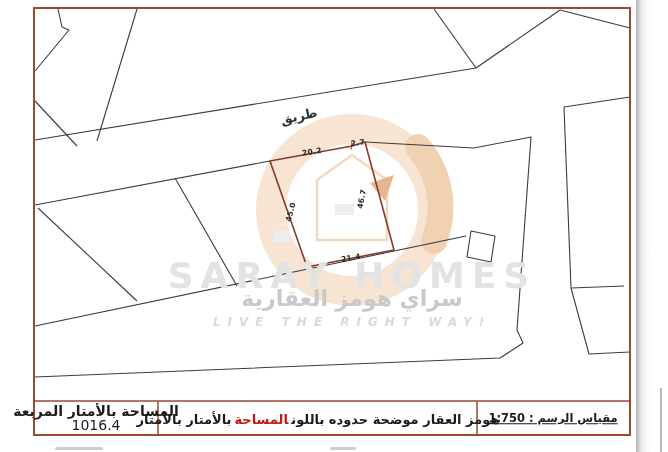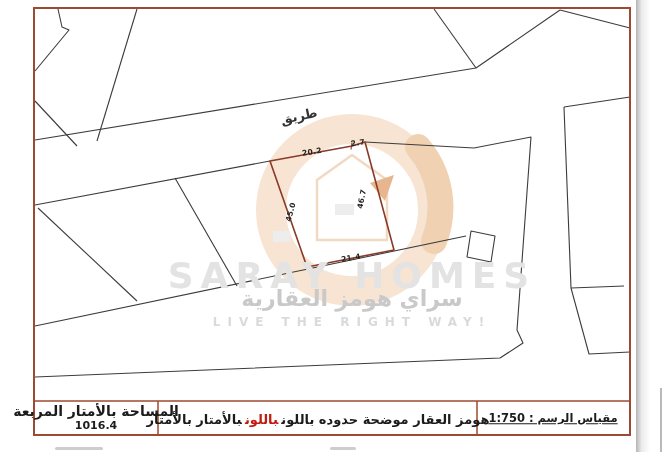--- a/index.html
+++ b/index.html
@@ -12,21 +12,21 @@
     position:absolute;transform:translate(-50%,-50%);
     white-space:nowrap;color:#2e2e2e;line-height:1;
   }
   .dim{font-size:7.5px;font-weight:bold;letter-spacing:.3px;color:#262626;}
   .road{font-size:13px;font-weight:bold;color:#333;}
   .wm-en{font-size:36px;font-weight:bold;letter-spacing:7px;color:#e3e3e3;}
   .wm-ar{font-size:22px;font-weight:bold;color:#c9c9c9;}
   .wm-tag{font-size:12px;font-weight:bold;letter-spacing:7px;color:#dadada;}
   .foot{font-weight:bold;color:#1c1c1c;}
   .foot-area-label{font-size:14px;}
-  .foot-area-value{font-size:11px;font-weight:bold;}
+  .foot-area-value{font-size:14px;font-weight:normal;}
   .foot-note{font-size:13px;direction:rtl;unicode-bidi:embed;}
   .foot-note .red{color:#c11b12;padding:0 3px;}
   .foot-scale{font-size:11.5px;direction:rtl;}
   
   .scan-band{
     position:absolute;top:0;left:636px;width:14px;height:452px;
     background:linear-gradient(to right, rgba(90,90,90,.45), rgba(120,120,120,.15) 40%, rgba(255,255,255,0));
   }
   .scan-line{position:absolute;left:660px;top:388px;width:2px;height:64px;background:#b9b9b9;}
   .smudge{position:absolute;height:3px;background:#cdcdcd;border-radius:2px;}
@@ -73,35 +73,35 @@
     <g fill="none" stroke="#9c4a31">
       <rect x="34" y="8" width="596" height="427" stroke-width="2"></rect>
       <path d="M34,401 L630,401" stroke-width="1.5"></path>
       <path d="M158,401 L158,435" stroke-width="1.5"></path>
       <path d="M477,401 L477,435" stroke-width="1.5"></path>
     </g>
   </svg>
 
   <span class="lbl wm-ar" style="left:352px;top:299px;">سراي هومز العقارية</span>
   <span class="lbl wm-en" style="left:352px;top:276px;">SARAY HOMES</span>
-  <span class="lbl wm-tag" style="left:352px;top:322px;">LIVE THE RIGHT WAY!</span>
+  <span class="lbl wm-tag" style="left:352px;top:322px;font-style:italic;">LIVE THE RIGHT WAY!</span>
 
   <span class="lbl road" style="left:299px;top:116px;transform:translate(-50%,-50%) rotate(-12deg);">طريق</span>
 
   <span class="lbl dim" style="left:312px;top:152px;transform:translate(-50%,-50%) rotate(-9deg);">20.2</span>
   <span class="lbl dim" style="left:358px;top:143px;transform:translate(-50%,-50%) rotate(-9deg);">2.7</span>
   <span class="lbl dim" style="left:291px;top:212px;transform:translate(-50%,-50%) rotate(-75deg);">45.0</span>
   <span class="lbl dim" style="left:362px;top:199px;transform:translate(-50%,-50%) rotate(-78deg);">46.7</span>
   <span class="lbl dim" style="left:351px;top:258px;transform:translate(-50%,-50%) rotate(-10deg);">21.4</span>
 
   <span class="lbl foot foot-area-label" style="left:96px;top:411px;">المساحة بالأمتار المربعة</span>
   <span class="lbl foot foot-area-value" style="left:96px;top:425px;">1016.4</span>
 
   <div class="lbl foot foot-note" style="left:318px;top:419px;" dir="rtl">
-    <span>هومز العقار موضحة حدوده باللون</span><span class="red">باللون</span><span>بالأمتار بالأمتار</span>
+    <span>هومز العقار موضحة حدوده باللون</span><span class="red">المساحة</span><span>بالأمتار بالأمتار</span>
   </div>
 
   <span class="lbl foot foot-scale" style="left:553px;top:419px;text-decoration:underline;" dir="rtl">مقياس الرسم : 1:750</span>
 
   <div class="scan-band"></div>
   <div class="scan-line"></div>
   <div class="smudge" style="left:55px;top:447px;width:48px;"></div>
   <div class="smudge" style="left:330px;top:447px;width:26px;"></div>
 
 </div>

